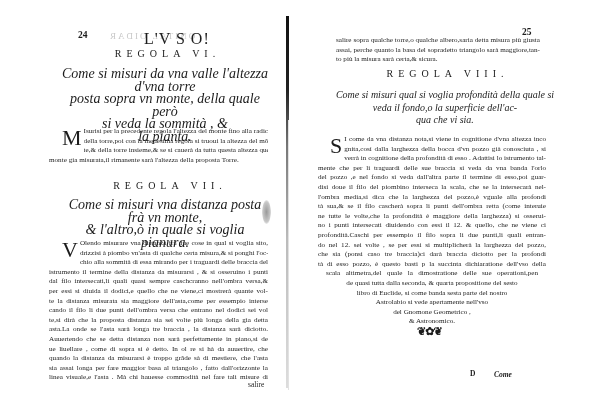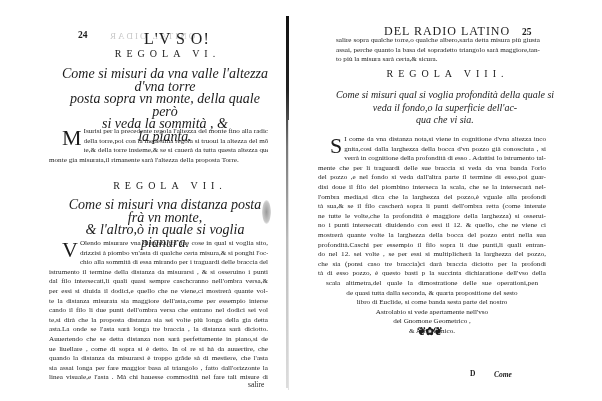--- a/index.html
+++ b/index.html
@@ -76,21 +76,20 @@
     <span class="line" style="margin-left:-13px;">sia assai longa per fare maggior basa al triangolo , fatto dall'orizzonte  la</span>
     <span class="line" style="margin-left:-13px;">linea visuale,e l'asta . Mà chi hauesse  commodità  nel fare tali misure di</span>
   </div>
   <span class="catch" style="left:248px;top:380px;">salire</span>
 </div>
 
 <div class="gutter"></div>
 <div class="gutter-2"></div>
 
 <div class="page page-right">
-  <span class="running-head" style="left:94px;top:24px;font-size:12px;">DEL RADIO LATINO</span>
   <span class="pgnum" style="left:232px;top:27px;">25</span>
 
   <div class="body-text" style="left:46px;top:36px;width:204px;">
     <span class="line">salire sopra qualche torre,o qualche albero,saria detta misura più giusta</span>
     <span class="line">assai, perche quanto la basa del sopradetto triangolo sarà maggiore,tan-</span>
     <span class="line last">to più la misura sarà certa,&amp; sicura.</span>
   </div>
 
   <div class="regola" style="left:70px;top:68px;width:175px;">REGOLA VIII.</div>
   <div class="caption" style="left:30px;top:89px;width:250px;font-size:10px;">
@@ -104,21 +103,20 @@
     <span class="line">I come da vna distanza nota,si viene in cognitione d'vna altezza inco</span>
     <span class="line">gnita,così dalla larghezza della  bocca d'vn pozzo già conosciuta , si</span>
     <span class="line" style="margin-left:-12px;">verrà in cognitione della profondità di esso . Adattisi lo istrumento tal-</span>
     <span class="line" style="margin-left:-12px;">mente che per li traguardi delle sue braccia  si veda da vna banda l'orlo</span>
     <span class="line" style="margin-left:-12px;">del pozzo ,e nel fondo si veda dall'altra parte il termine di esso,poi guar-</span>
     <span class="line" style="margin-left:-12px;">disi doue  il filo del piombino interseca la scala, che se la intersecarà nel-</span>
     <span class="line" style="margin-left:-12px;">l'ombra media,si dica che la larghezza del pozzo,è vguale alla profondi</span>
     <span class="line" style="margin-left:-12px;">tà sua,&amp; se il filo cascherà sopra li punti dell'ombra retta (come interuie</span>
     <span class="line" style="margin-left:-12px;">ne tutte le volte,che la profondità è maggiore della larghezza) si osserui-</span>
     <span class="line" style="margin-left:-12px;">no i punti intersecati diuidendo con essi  il 12.  &amp; quello, che ne viene ci</span>
-    <span class="line" style="margin-left:-12px;">mostrerà quante volte la larghezza della bocca del pozzo entri nella sua</span>
     <span class="line" style="margin-left:-12px;">profondità.Caschi per essempio il filo sopra li due punti,li quali entran-</span>
     <span class="line" style="margin-left:-12px;">do nel 12. sei volte , se per essi si multiplicherà la larghezza  del  pozzo,</span>
     <span class="line" style="margin-left:-12px;">che sia (ponsi caso tre braccia)ci darà braccia diciotto per la profondi</span>
     <span class="line" style="margin-left:-12px;">tà di esso pozzo, è questo basti p la succinta dichiaratione dell'vso della</span>
     <span class="line" style="margin-left:-4px;margin-right:8px;">scala altimetra,del quale la dimostratione delle sue operationi,pen</span>
     <span class="line center" style="margin-left:-12px;">de quasi tutta dalla seconda, &amp; quarta propositione del sesto</span>
     <span class="line center" style="margin-left:-12px;">libro di Euclide, si come banda sesta parte del nostro</span>
     <span class="line center" style="margin-left:-12px;">Astrolabio si vede apertamente nell'vso</span>
     <span class="line center" style="margin-left:-12px;">del Gnomone Geometrico ,</span>
     <span class="line center" style="margin-left:-12px;">&amp; Astronomico.</span>

